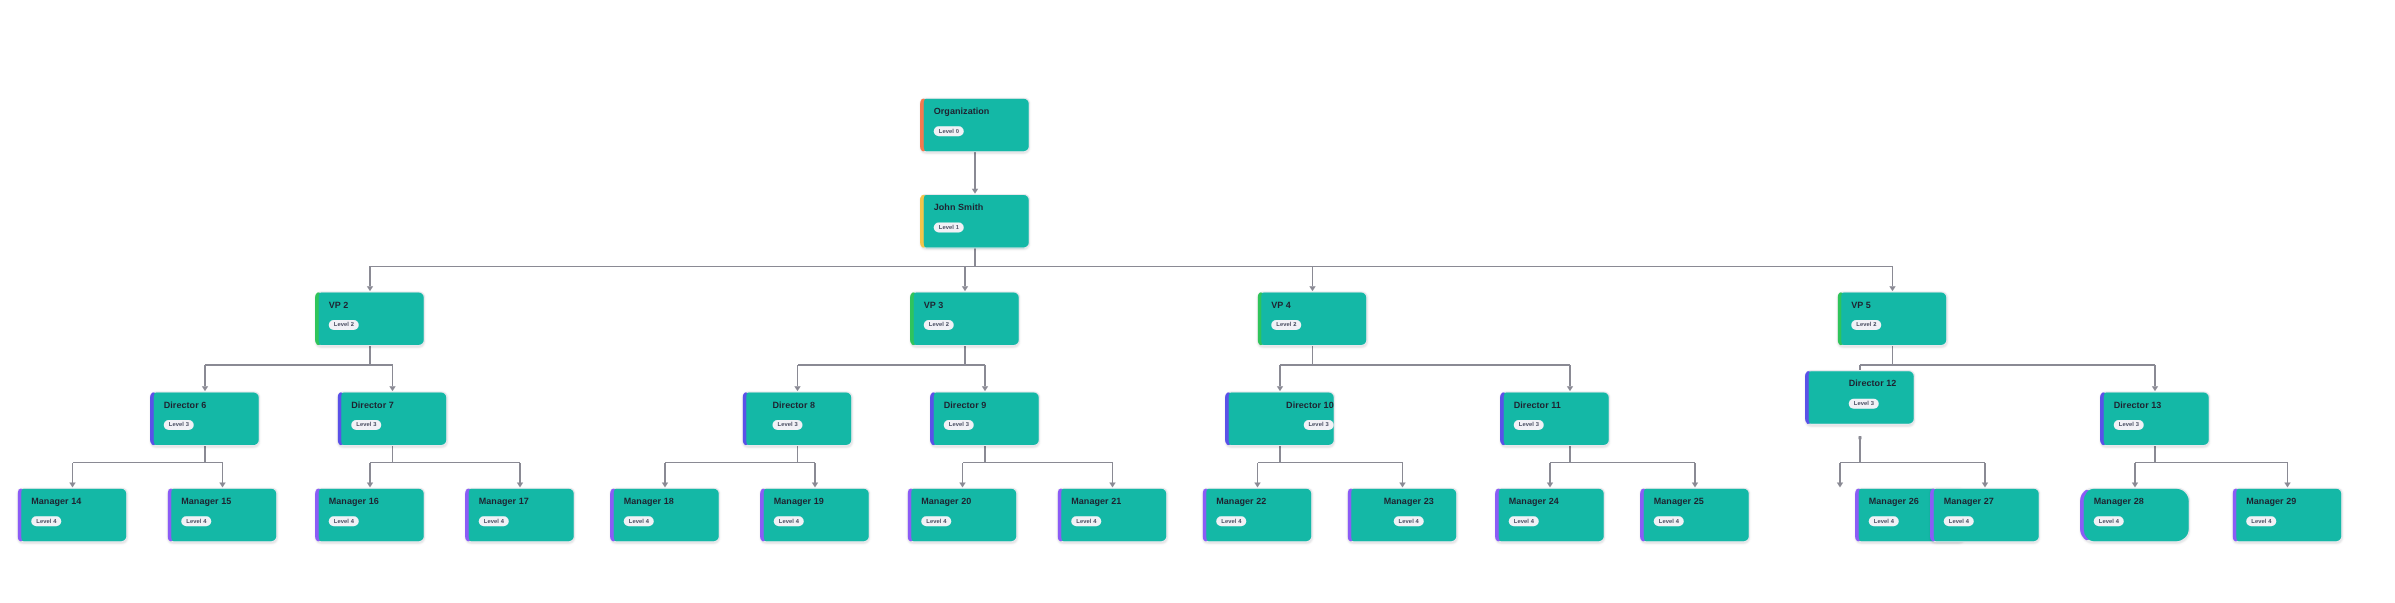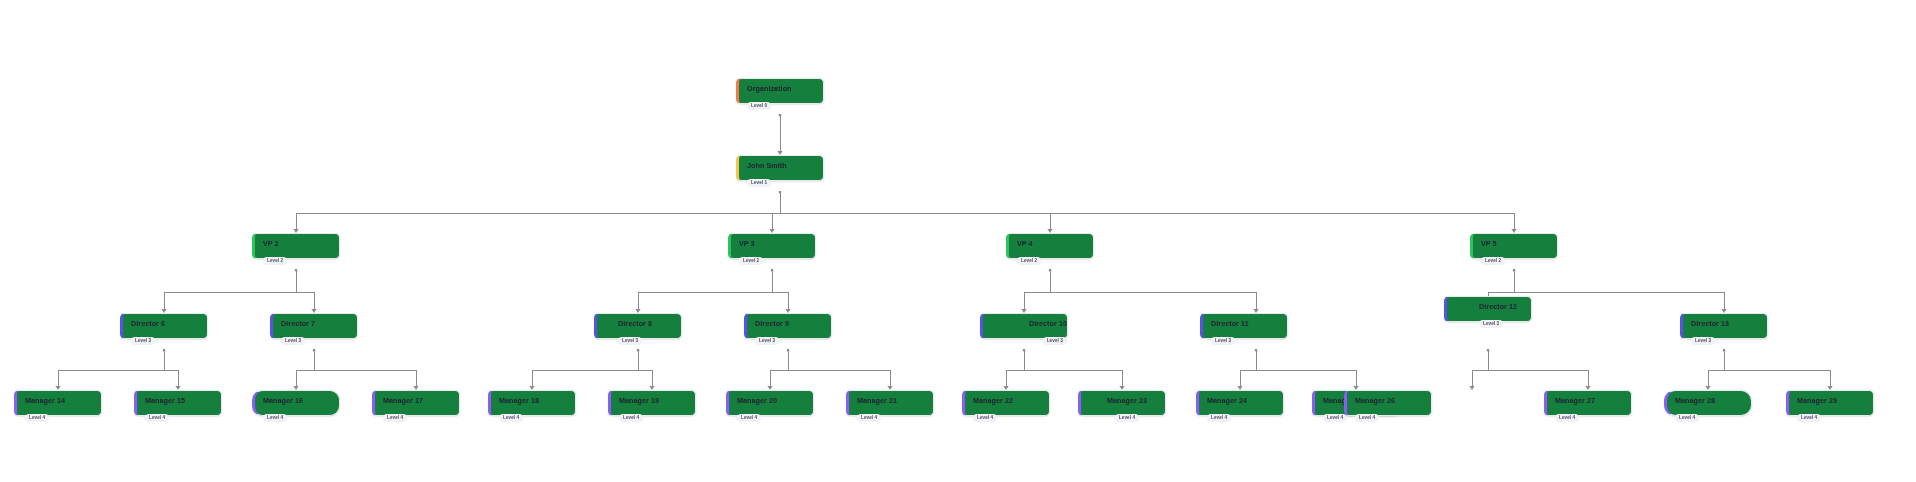--- a/index.html
+++ b/index.html
@@ -32,22 +32,22 @@
     left: 0;
     top: 0;
     width: 1916px;
     height: 482px;
   }
 
   .node {
     position: absolute;
     box-sizing: border-box;
     width: 88px;
-    height: 26px;
-    background: #15803d;
+    height: 44px;
+    background: #14b8a6;
     border: 1px solid #e8e8ed;
     border-left-width: 3px;
     border-left-style: solid;
     border-radius: 5px;
     box-shadow: 0 1px 2px rgba(16,18,26,0.07), 0 1px 1px rgba(16,18,26,0.04);
     padding: 5px 0 0 8px;
     cursor: pointer;
   }
   .node-title {
     display: block;
@@ -202,29 +202,29 @@
       <div class="node" style="left: 120px; top: 313px; border-left-color: rgb(90, 81, 232);"><span class="node-title">Director 6</span><span class="node-badge">Level 3</span></div>
       <div class="node" style="left: 270px; top: 313px; border-left-color: rgb(90, 81, 232);"><span class="node-title">Director 7</span><span class="node-badge">Level 3</span></div>
       <div class="node" style="left: 594px; top: 313px; border-left-color: rgb(90, 81, 232); padding-left: 21px;"><span class="node-title">Director 8</span><span class="node-badge">Level 3</span></div>
       <div class="node" style="left: 744px; top: 313px; border-left-color: rgb(90, 81, 232);"><span class="node-title">Director 9</span><span class="node-badge">Level 3</span></div>
       <div class="node" style="left: 980px; top: 313px; border-left-color: rgb(90, 81, 232); text-align: right;"><span class="node-title">Director 10</span><span class="node-badge">Level 3</span></div>
       <div class="node" style="left: 1200px; top: 313px; border-left-color: rgb(90, 81, 232);"><span class="node-title">Director 11</span><span class="node-badge">Level 3</span></div>
       <div class="node" style="left: 1444px; top: 296px; border-left-color: rgb(90, 81, 232); padding-left: 32px;"><span class="node-title">Director 12</span><span class="node-badge">Level 3</span></div>
       <div class="node" style="left: 1680px; top: 313px; border-left-color: rgb(90, 81, 232);"><span class="node-title">Director 13</span><span class="node-badge">Level 3</span></div>
       <div class="node" style="left: 14px; top: 390px; border-left-color: rgb(139, 92, 246);"><span class="node-title">Manager 14</span><span class="node-badge">Level 4</span></div>
       <div class="node" style="left: 134px; top: 390px; border-left-color: rgb(139, 92, 246);"><span class="node-title">Manager 15</span><span class="node-badge">Level 4</span></div>
-      <div class="node" style="left: 252px; top: 390px; border-left-color: rgb(139, 92, 246); border-radius: 10px;"><span class="node-title">Manager 16</span><span class="node-badge">Level 4</span></div>
+      <div class="node" style="left: 252px; top: 390px; border-left-color: rgb(139, 92, 246);"><span class="node-title">Manager 16</span><span class="node-badge">Level 4</span></div>
       <div class="node" style="left: 372px; top: 390px; border-left-color: rgb(139, 92, 246);"><span class="node-title">Manager 17</span><span class="node-badge">Level 4</span></div>
       <div class="node" style="left: 488px; top: 390px; border-left-color: rgb(139, 92, 246);"><span class="node-title">Manager 18</span><span class="node-badge">Level 4</span></div>
       <div class="node" style="left: 608px; top: 390px; border-left-color: rgb(139, 92, 246);"><span class="node-title">Manager 19</span><span class="node-badge">Level 4</span></div>
       <div class="node" style="left: 726px; top: 390px; border-left-color: rgb(139, 92, 246);"><span class="node-title">Manager 20</span><span class="node-badge">Level 4</span></div>
       <div class="node" style="left: 846px; top: 390px; border-left-color: rgb(139, 92, 246);"><span class="node-title">Manager 21</span><span class="node-badge">Level 4</span></div>
       <div class="node" style="left: 962px; top: 390px; border-left-color: rgb(139, 92, 246);"><span class="node-title">Manager 22</span><span class="node-badge">Level 4</span></div>
       <div class="node" style="left: 1078px; top: 390px; border-left-color: rgb(139, 92, 246); text-align: center;"><span class="node-title">Manager 23</span><span class="node-badge">Level 4</span></div>
       <div class="node" style="left: 1196px; top: 390px; border-left-color: rgb(139, 92, 246);"><span class="node-title">Manager 24</span><span class="node-badge">Level 4</span></div>
       <div class="node" style="left: 1312px; top: 390px; border-left-color: rgb(139, 92, 246);"><span class="node-title">Manager 25</span><span class="node-badge">Level 4</span></div>
-      <div class="node" style="left: 1344px; top: 390px; border-left-color: rgb(139, 92, 246);"><span class="node-title">Manager 26</span><span class="node-badge">Level 4</span></div>
+      <div class="node" style="left: 1484px; top: 390px; border-left-color: rgb(139, 92, 246);"><span class="node-title">Manager 26</span><span class="node-badge">Level 4</span></div>
       <div class="node" style="left: 1544px; top: 390px; border-left-color: rgb(139, 92, 246);"><span class="node-title">Manager 27</span><span class="node-badge">Level 4</span></div>
       <div class="node" style="left: 1664px; top: 390px; border-left-color: rgb(139, 92, 246); border-radius: 11px;"><span class="node-title">Manager 28</span><span class="node-badge">Level 4</span></div>
       <div class="node" style="left: 1786px; top: 390px; border-left-color: rgb(139, 92, 246);"><span class="node-title">Manager 29</span><span class="node-badge">Level 4</span></div>
     </div>
 
 </div>
 
 </body></html>

